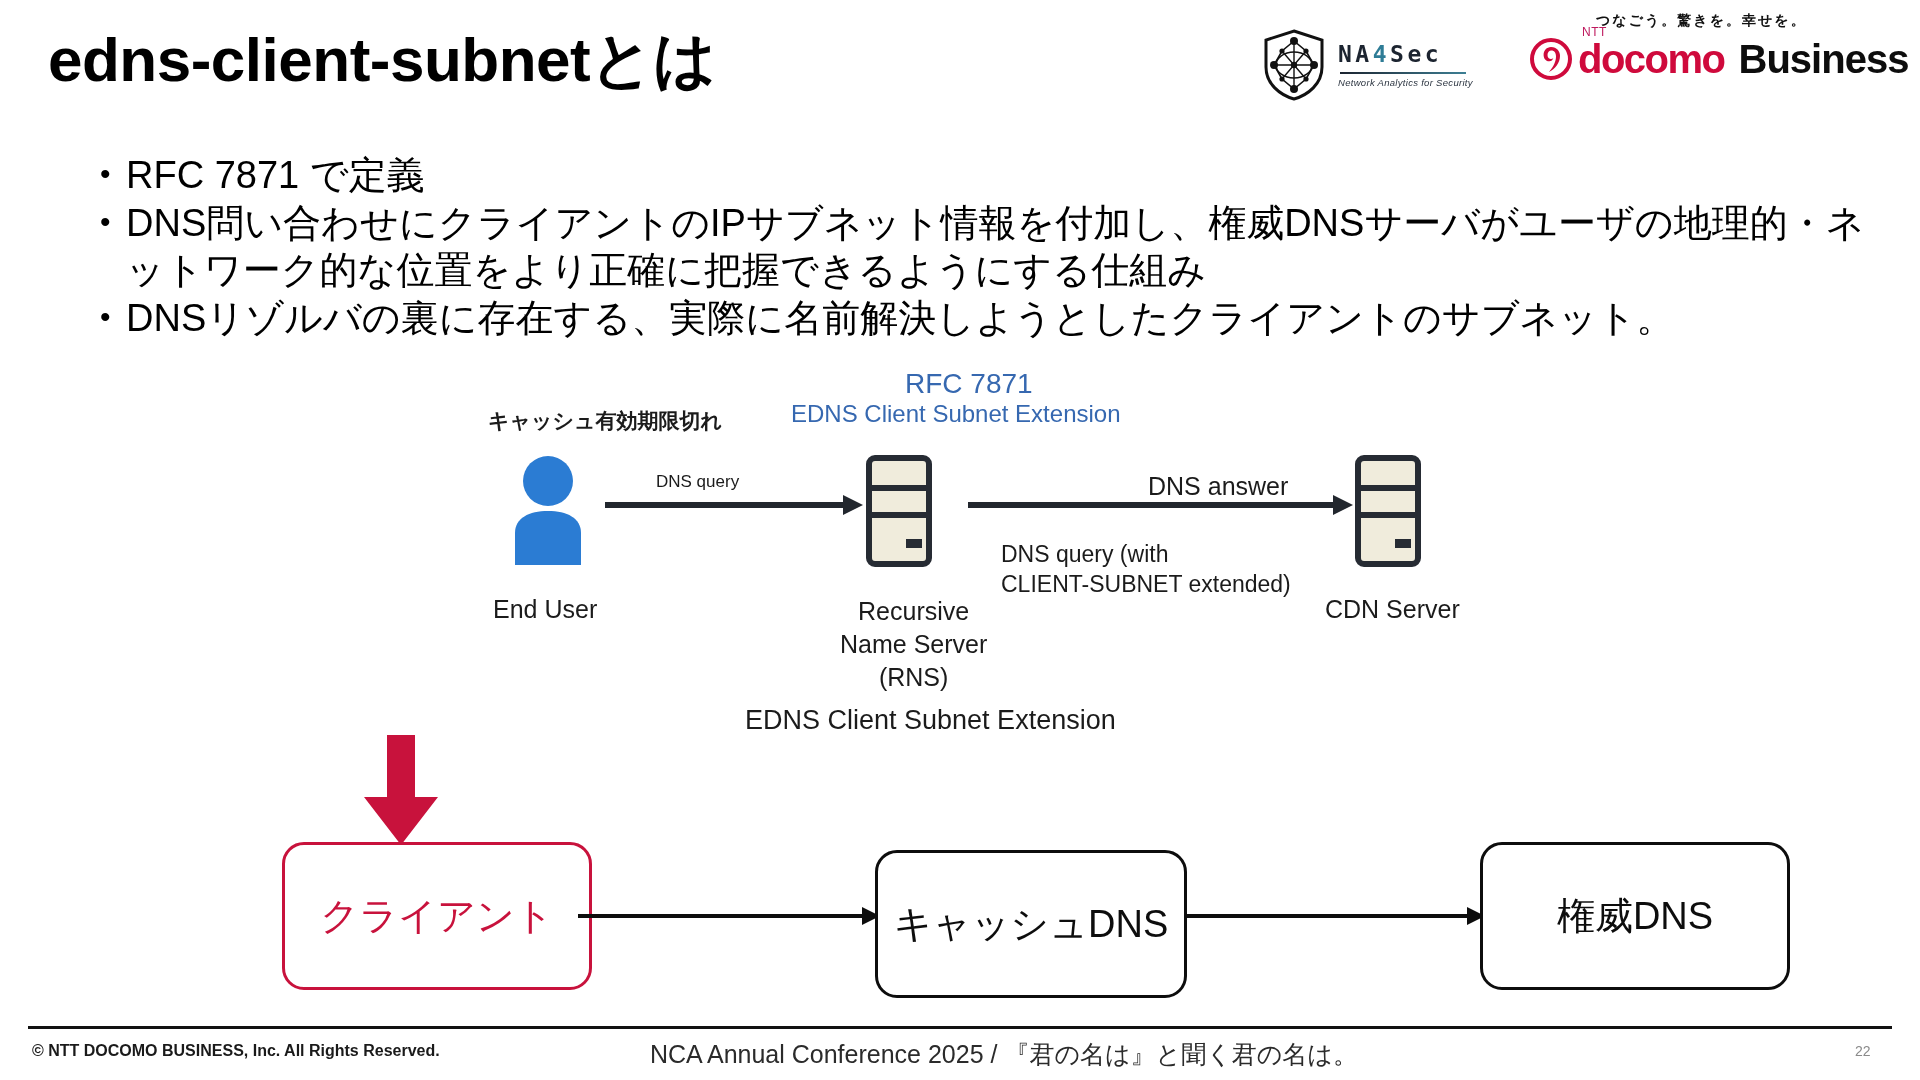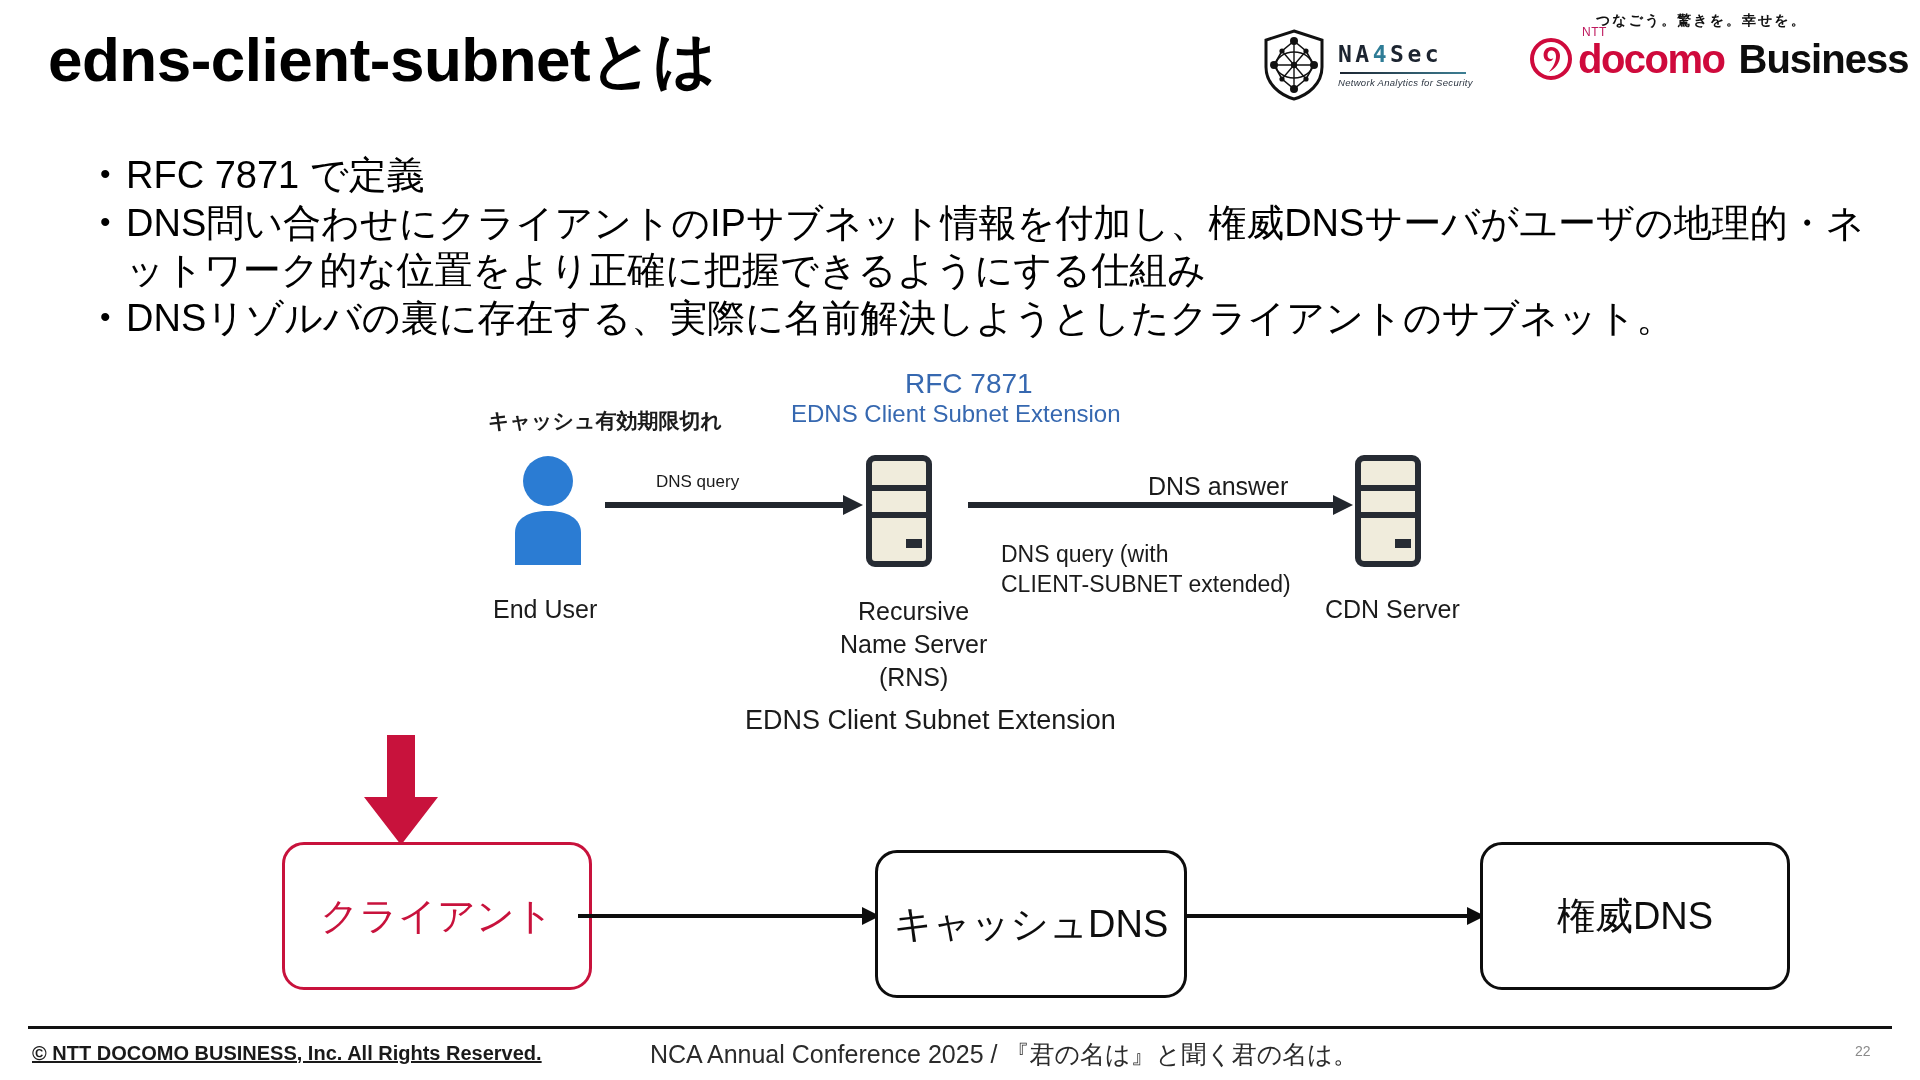--- a/index.html
+++ b/index.html
@@ -211,25 +211,24 @@
     left: 28px;
     top: 1026px;
     width: 1864px;
     height: 3px;
     background: #111111;
   }
   #footer-copyright {
     position: absolute;
     left: 32px;
     top: 1042px;
-    font-size: 20px;
+    font-size: 16px;
     font-weight: 600;
     color: #1a1a1a;
     white-space: nowrap;
-    text-decoration: underline;
   }
   #footer-conference {
     position: absolute;
     left: 650px;
     top: 1038px;
     font-size: 25px;
     color: #2b2b2b;
     white-space: nowrap;
   }
   #footer-pagenum {

